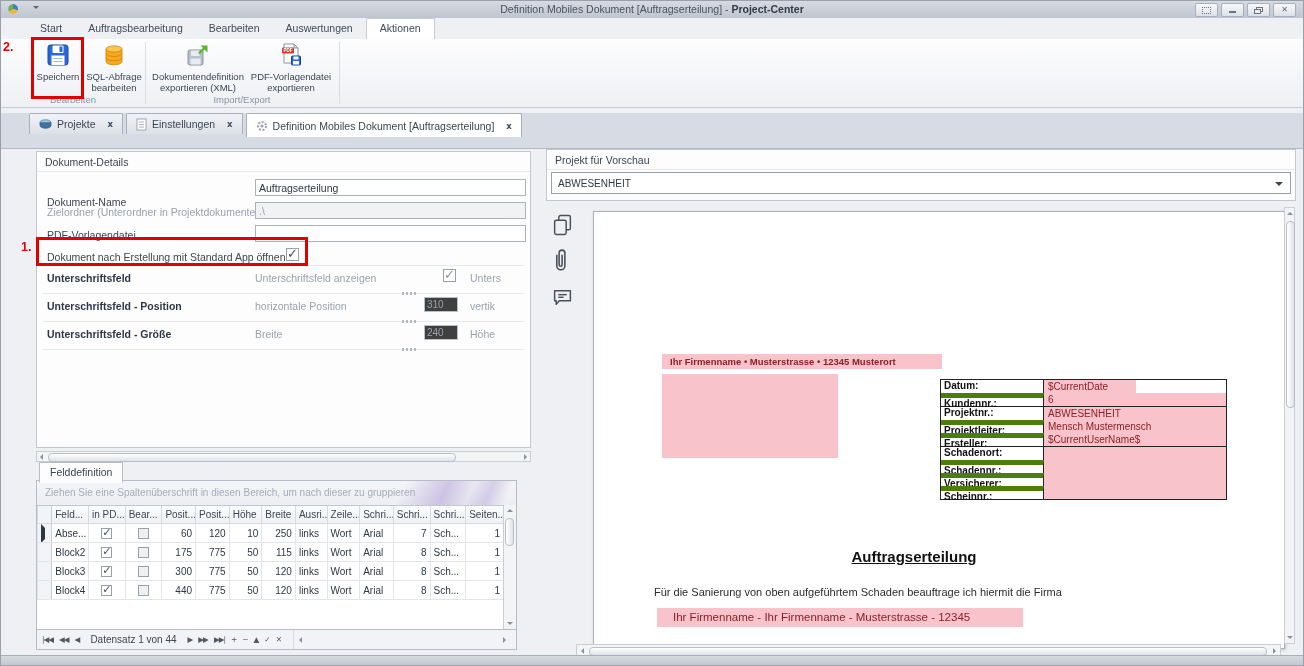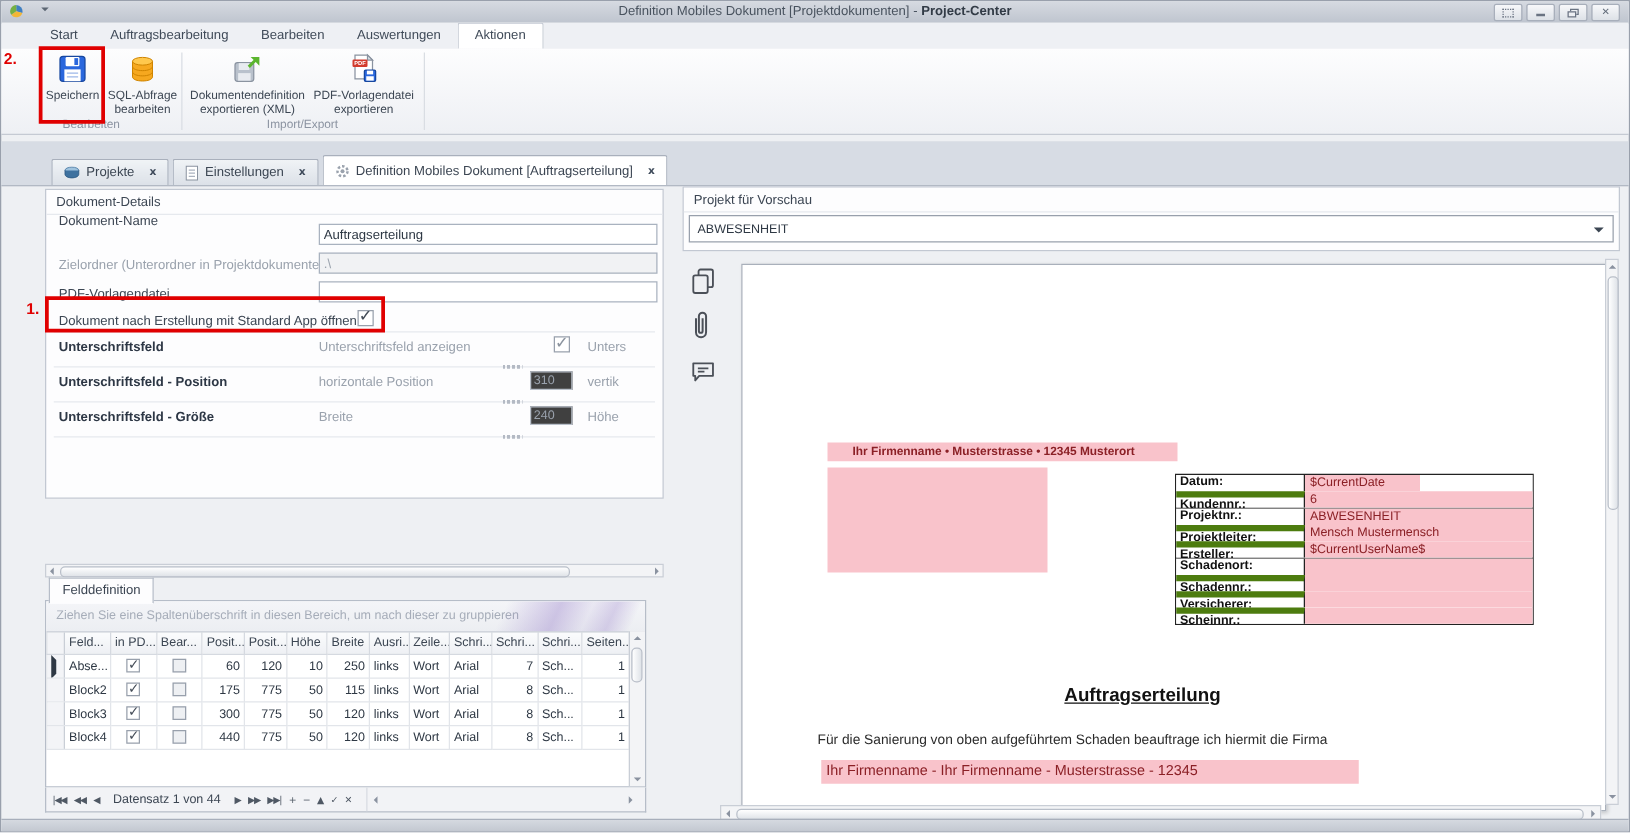--- a/index.html
+++ b/index.html
@@ -35,33 +35,33 @@
     background:linear-gradient(#fdfdfe,#eef0f4);border-bottom:1px solid #c5cad3}
   .rsep{position:absolute;top:3px;height:62px;width:1px;background:#d9dde3}
   .rglabel{position:absolute;bottom:2px;text-align:center;font-size:9.5px;color:#8b93a1}
   .rbtn{position:absolute;top:3px;display:flex;flex-direction:column;align-items:center;
     font-size:9.5px;color:#3c4653;text-align:left;line-height:11px}
   .rbtn svg{margin-bottom:3px}
   #ribbon-collapse{position:absolute;right:12px;top:94px}
 
   
   #dtabs{position:absolute;left:0;top:112px;width:100%;height:36px;background:#d7dce4;
-    border-bottom:1px solid #b2b9c4;display:flex;align-items:flex-end;padding-left:40px;box-sizing:border-box}
+    border-bottom:1px solid #b2b9c4;display:flex;padding-left:28px;box-sizing:border-box}
   .dtab{display:flex;align-items:center;gap:5px;height:20px;padding:0 9px;margin-right:3px;
     border:1px solid #a9b0bc;border-bottom:none;border-radius:2px 2px 0 0;
     background:linear-gradient(#f0f3f6,#dce1e8);font-size:10.5px;color:#3c4653;white-space:nowrap}
   .dtab.active{background:#fff;height:23px}
   .dtab .x{font-family:"DejaVu Sans",sans-serif;font-size:8.5px;font-weight:bold;color:#3e4a5a;margin-left:7px}
 
   
   .gbox{position:absolute;background:#fdfdfe;border:1px solid #c2c8d2;box-sizing:border-box}
   .gtitle{font-size:10.5px;color:#3c4653;padding:4px 8px 3px 8px;border-bottom:1px solid #e6e9ee}
 
   
-  #details{left:35px;top:150px;width:495px;height:248px;overflow:hidden}
+  #details{left:35px;top:150px;width:495px;height:297px;overflow:hidden}
   .flabel{position:absolute;left:10px;font-size:10.5px;color:#3c4653;white-space:nowrap}
   .flabel.dim,.psub,.pnext{color:#9aa2ad}
   .finput{position:absolute;left:218px;right:4px;height:17px;border:1px solid #a9b2bf;background:#fff;
     font-family:"Liberation Sans",sans-serif;font-size:10.5px;padding:0 3px;box-sizing:border-box;color:#2e3844}
   .finput:disabled{background:#f1f2f4;color:#9aa2ad}
   .cb{display:inline-block;width:13px;height:13px;border:1px solid #98a0ac;background:#fff;position:relative;box-sizing:border-box}
   .cb.checked:after{content:"✓";font-family:"DejaVu Sans",sans-serif;position:absolute;left:0px;top:-3px;
     font-size:13px;font-weight:bold;color:#454d58}
   .cb.dim:after{color:#8c949f}
   .prow-line{position:absolute;left:6px;right:6px;height:1px;background:#e6e9ee}
@@ -122,37 +122,37 @@
   #pvbox{left:545px;top:148px;width:750px;height:52px}
   #combo{position:absolute;left:4px;right:4px;top:22px;height:22px;background:#fff;border:1px solid #98a0ac;
     display:flex;align-items:center;font-size:10px;color:#2e3844;padding-left:6px;box-sizing:border-box}
   #combo .arr{position:absolute;right:7px;top:9px;border:4px solid transparent;border-top-color:#3c4653;border-bottom-width:0}
   #preview{position:absolute;left:545px;top:203px;width:750px;height:452px;background:#eef0f3}
   .side-icon{position:absolute;left:6px}
   #page{position:absolute;left:47px;top:7px;width:690px;height:436px;background:#fff;
     border:1px solid #a9b0bb;box-shadow:1px 1px 3px rgba(0,0,0,.18);overflow:hidden}
   .pink{background:#f9c3cb}
   #sender{position:absolute;left:68px;top:142px;width:280px;height:15px;line-height:15px;
-    font-size:9.5px;font-weight:bold;color:#8b2026;padding-left:20px;box-sizing:border-box;white-space:nowrap}
+    font-size:9.5px;font-weight:bold;color:#8b2026;padding-left:8px;box-sizing:border-box;white-space:nowrap}
   #addrblock{position:absolute;left:68px;top:162px;width:176px;height:84px}
   #infotable{position:absolute;left:346px;top:167px;width:287px;border:1px solid #222;box-sizing:border-box;background:#fff}
   .irow{display:flex;height:13px}
   .irow.sec{border-top:1px solid #222}
   .irow + .irow:not(.sec) .ilabel{border-top:5px solid #4d7c0f}
   .ilabel{width:103px;box-sizing:border-box;background:#fff;border-right:1px solid #222;
     font-size:10px;font-weight:bold;color:#111;line-height:12px;padding-left:3px;white-space:nowrap}
   .ival{flex:1;background:#fff}
   .ival span{display:block;height:13px;line-height:13px;background:#f9c3cb;color:#8b2026;
     font-size:10px;padding-left:4px;box-sizing:border-box;white-space:nowrap;overflow:hidden}
   .irow.short .ival span{width:92px}
   #pheading{position:absolute;left:0;top:336px;width:640px;text-align:center;
     font-size:15px;font-weight:bold;text-decoration:underline;color:#111}
   #pbody{position:absolute;left:60px;top:374px;font-size:11px;color:#2b2b2b;white-space:nowrap}
-  #firmline{position:absolute;left:63px;top:396px;width:430px;height:19px;line-height:19px;
-    font-size:11.5px;color:#8b2026;padding-left:4px;box-sizing:border-box;white-space:nowrap}
+  #firmline{position:absolute;left:63px;top:396px;width:366px;height:19px;line-height:19px;
+    font-size:11.5px;color:#8b2026;padding-left:16px;box-sizing:border-box;white-space:nowrap}
 
   
   #status{position:absolute;left:0;bottom:0;width:100%;height:9px;
     background:linear-gradient(#d5d9e0,#c3c8d1);border-top:1px solid #a8afbb}
 
   
   .annbox{position:absolute;border:3px solid #e00000;z-index:6;pointer-events:none}
   .annlabel{position:absolute;color:#e00000;font-weight:bold;font-size:12.5px;z-index:6}
 </style>
 </head>
@@ -160,21 +160,21 @@
 
 <div id="app">
 
   <div id="titlebar">
     <svg id="appicon" width="12" height="12" viewBox="0 0 12 12">
       <path d="M6 1 a5 5 0 0 1 4.8 6.4 L6 6 Z" fill="#3f7fc1"></path>
       <path d="M10.8 7.4 A5 5 0 0 1 2 8.8 L6 6 Z" fill="#f2b636"></path>
       <path d="M2 8.8 A5 5 0 0 1 6 1 L6 6 Z" fill="#76b043"></path>
     </svg>
     <span id="qat-caret"><span class="bar"></span><span class="tri"></span></span>
-    <div id="title"><span>Definition Mobiles Dokument [Projektdokumenten] - </span><b>Project-Center</b></div>
+    <div id="title"><span>Definition Mobiles Dokument [Auftragserteilung] - </span><b>Project-Center</b></div>
     <div id="winbtns">
       <span class="wbtn">
           <span class="g-full"></span>
         </span>
       <span class="wbtn">
           <span class="g-min"></span>
         </span>
       <span class="wbtn">
           <span class="g-rest"></span>
         </span>
@@ -273,21 +273,21 @@
         <circle cx="6" cy="6" r="4" fill="none" stroke="#9aa2ad" stroke-width="2" stroke-dasharray="2 1.6"></circle>
         <circle cx="6" cy="6" r="1.6" fill="#9aa2ad"></circle>
       </svg>
       <span>Definition Mobiles Dokument [Auftragserteilung]</span>
       <span class="x">x</span>
     </div>
   </div>
 
   <div id="details" class="gbox">
     <div class="gtitle">Dokument-Details</div>
-    <span class="flabel" style="top:19px">Dokument-Name</span>
+    <span class="flabel" style="top:44px">Dokument-Name</span>
     <input class="finput" style="top: 27px;" value="Auftragserteilung">
     <span class="flabel dim" style="top:54px">Zielordner (Unterordner in Projektdokumenten)</span>
     <input class="finput" style="top: 50px;" disabled="" value=".\">
     <span class="flabel" style="top:77px">PDF-Vorlagendatei</span>
     <input class="finput" style="top: 73px;" value="">
     <span class="flabel" style="top:99px">Dokument nach Erstellung mit Standard App öffnen</span>
     <span class="cb checked" style="position:absolute;left:249px;top:96px"></span>
 
     <div class="prow-line" style="top:113px"></div>
     <span class="pname" style="top:120px">Unterschriftsfeld</span>

